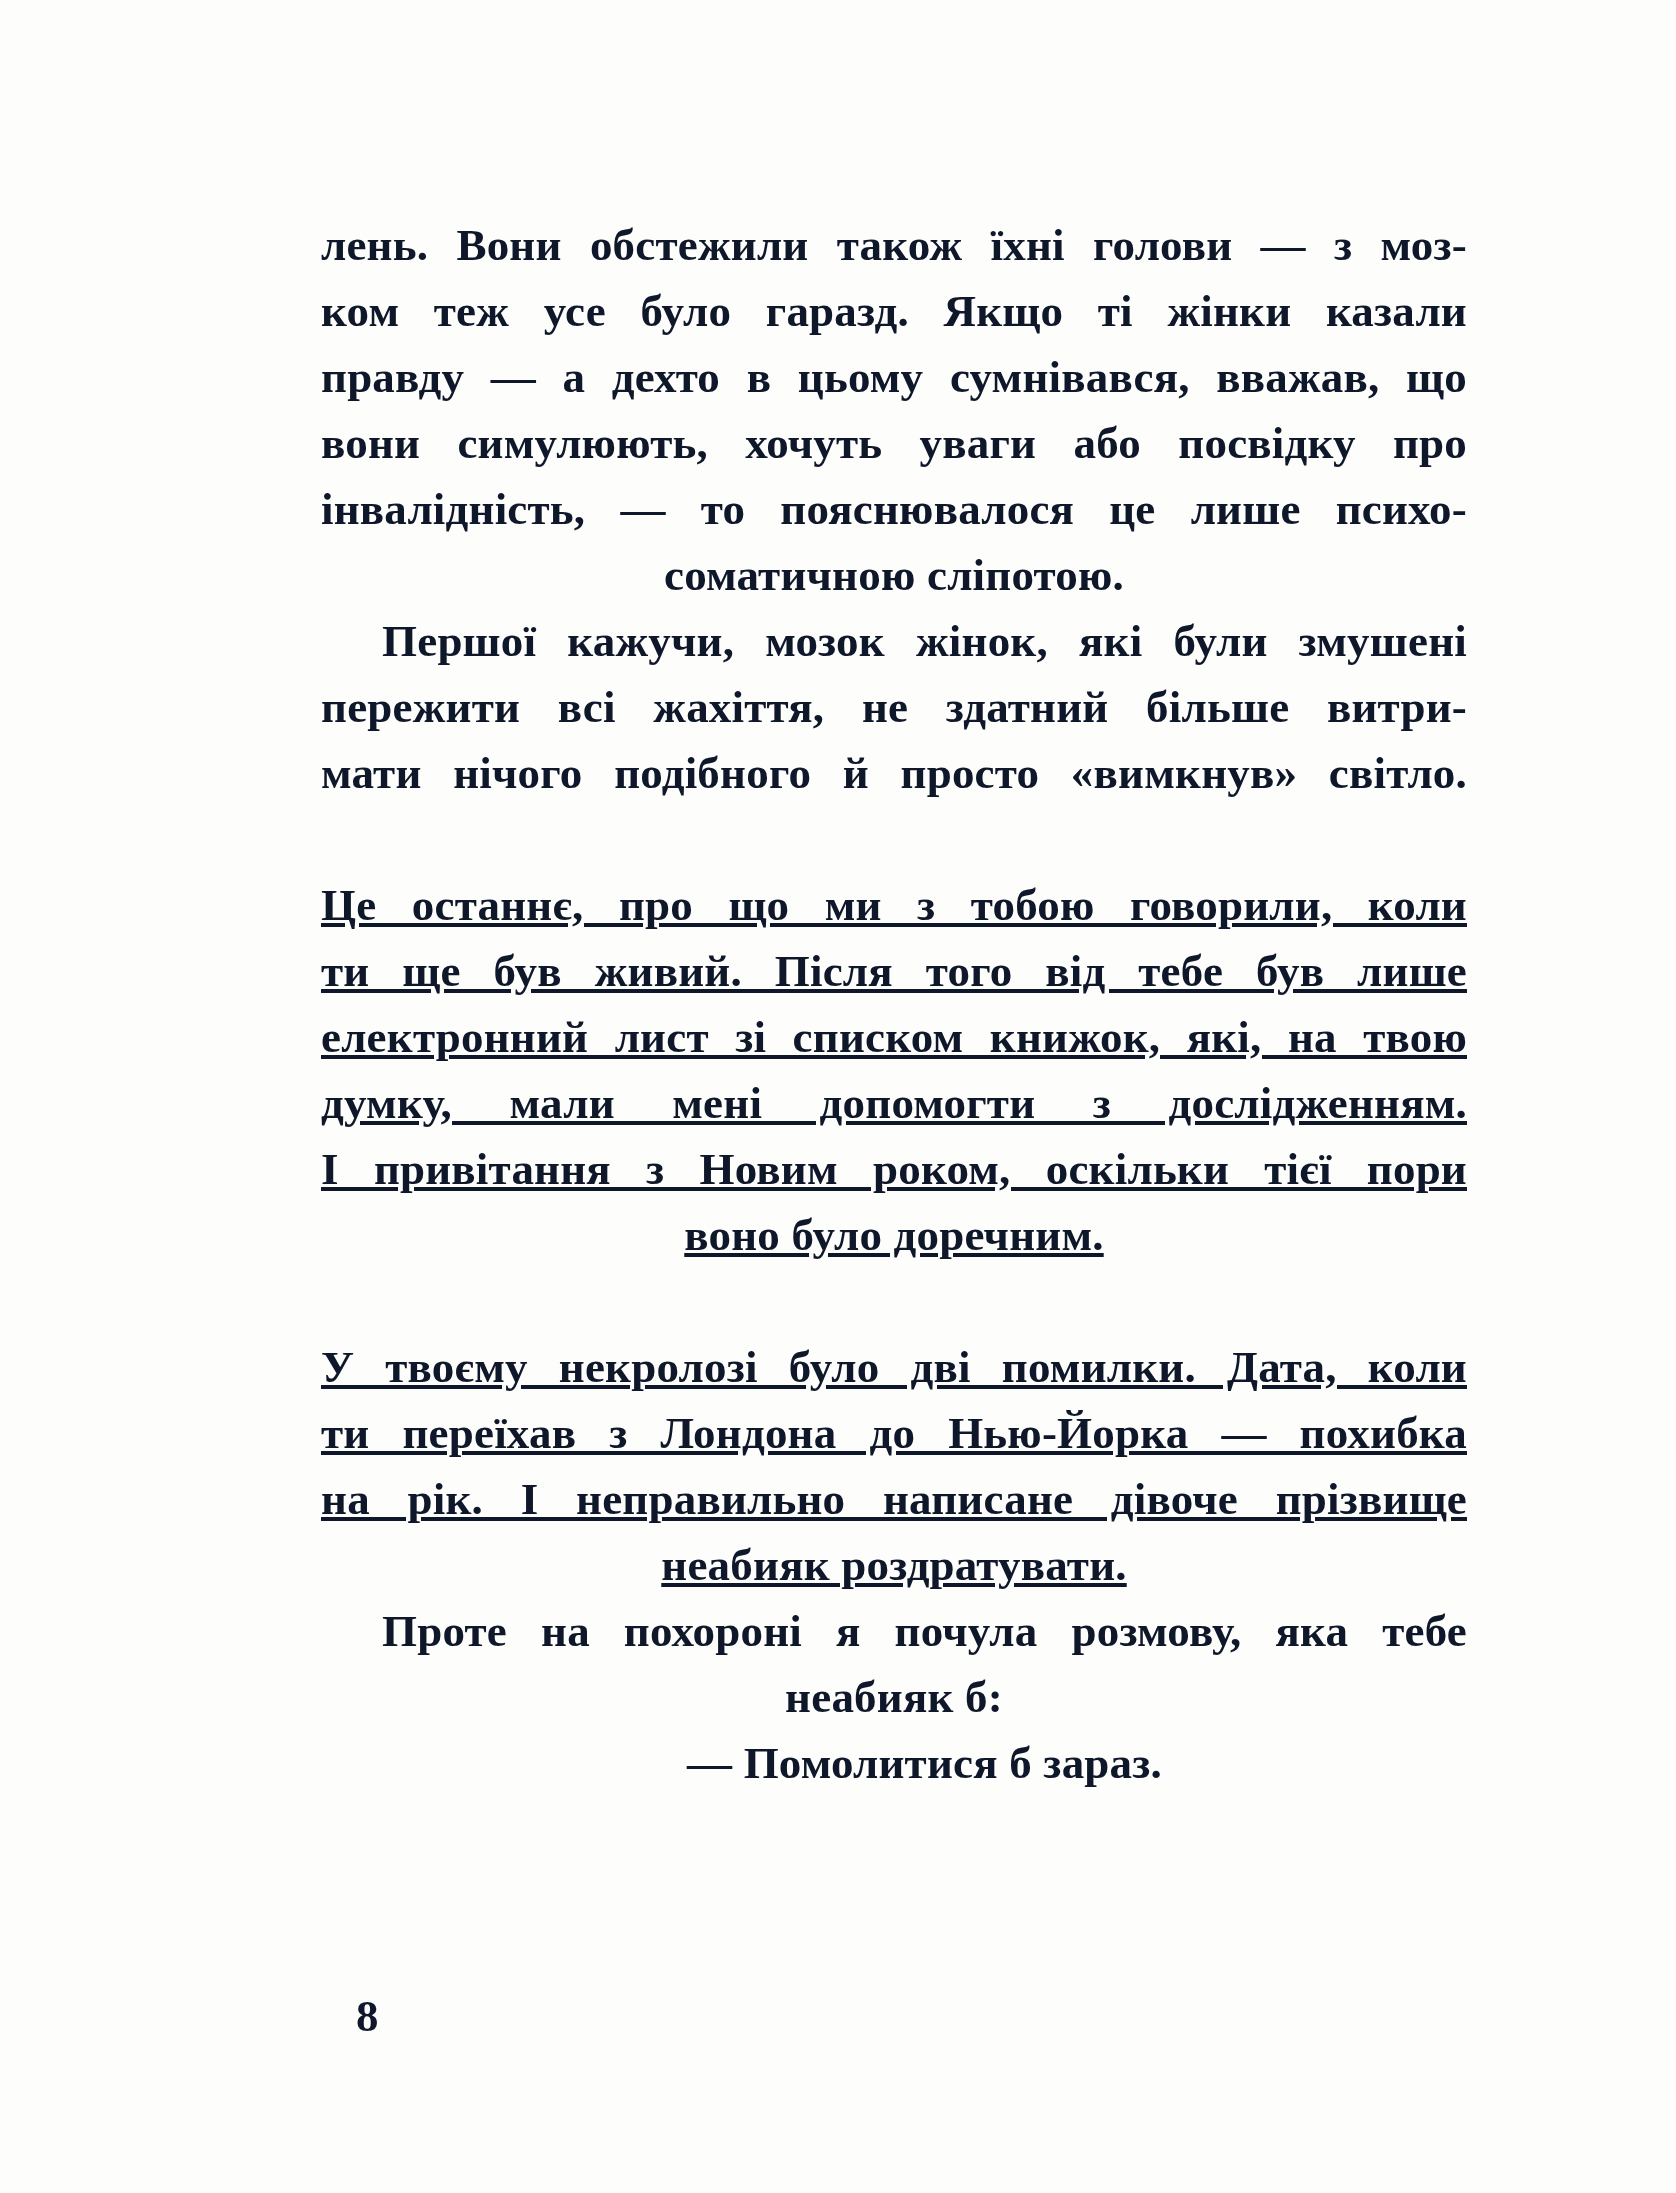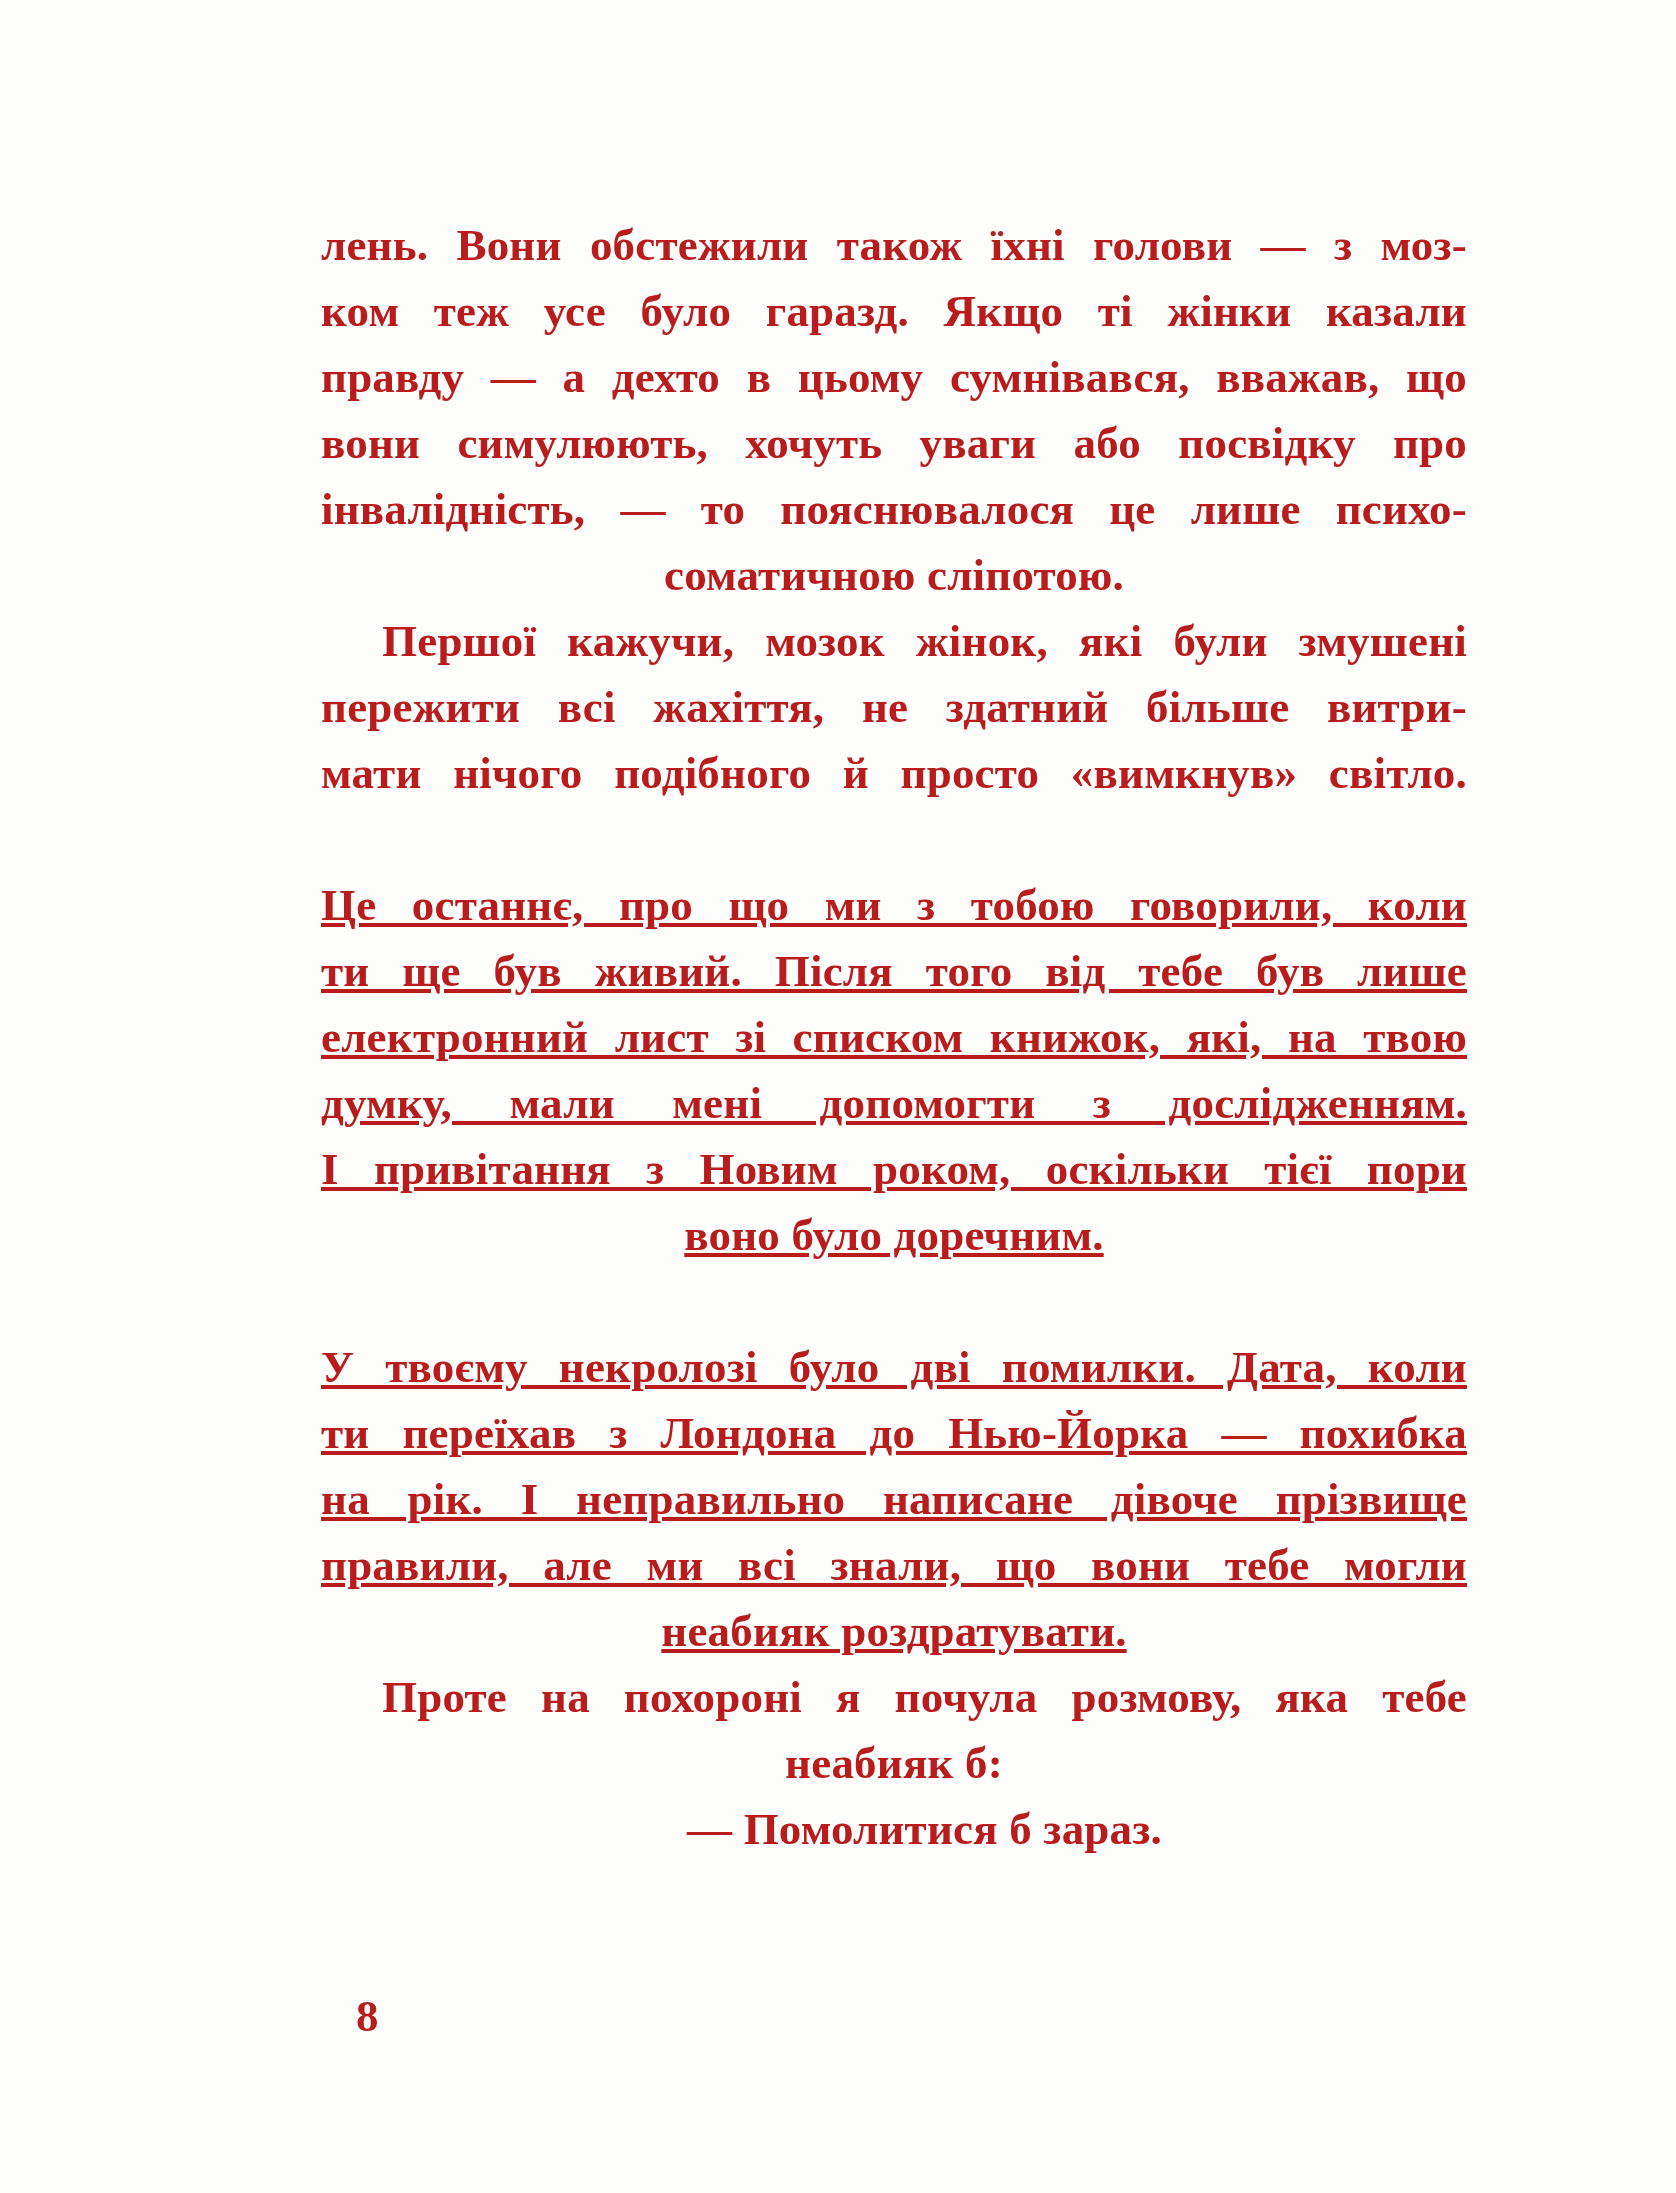--- a/index.html
+++ b/index.html
@@ -7,21 +7,21 @@
     padding: 0;
     background: #ffffff;
   }
   .page {
     position: relative;
     width: 1677px;
     height: 2193px;
     background: #fdfdfc;
     overflow: hidden;
     font-family: "Liberation Serif", "DejaVu Serif", serif;
-    color: #b91c1c;
+    color: #0f172a;
   }
   .text-block {
     position: absolute;
     left: 321px;
     top: 212px;
     width: 1146px;
     font-size: 45px;
     font-weight: 700;
     letter-spacing: 0.2px;
   }
@@ -71,21 +71,20 @@
         <div class="line just">ти ще був живий. Після того від тебе був лише</div>
         <div class="line just">електронний лист зі списком книжок, які, на твою</div>
         <div class="line just">думку, мали мені допомогти з дослідженням.</div>
         <div class="line just">І привітання з Новим роком, оскільки тієї пори</div>
         <div class="line">воно було доречним.</div>
       </div>
       <div class="para gap-before">
         <div class="line just">У твоєму некролозі було дві помилки. Дата, коли</div>
         <div class="line just">ти переїхав з Лондона до Нью-Йорка — похибка</div>
         <div class="line just">на рік. І неправильно написане дівоче прізвище</div>
-        <div class="line just">правили, але ми всі знали, що вони тебе могли</div>
         <div class="line">неабияк роздратувати.</div>
       </div>
       <div class="para indent-first">
         <div class="line just">Проте на похороні я почула розмову, яка тебе</div>
         <div class="line">неабияк б:</div>
       </div>
       <div class="para indent-first">
         <div class="line">— Помолитися б зараз.</div>
       </div>
     </div>

